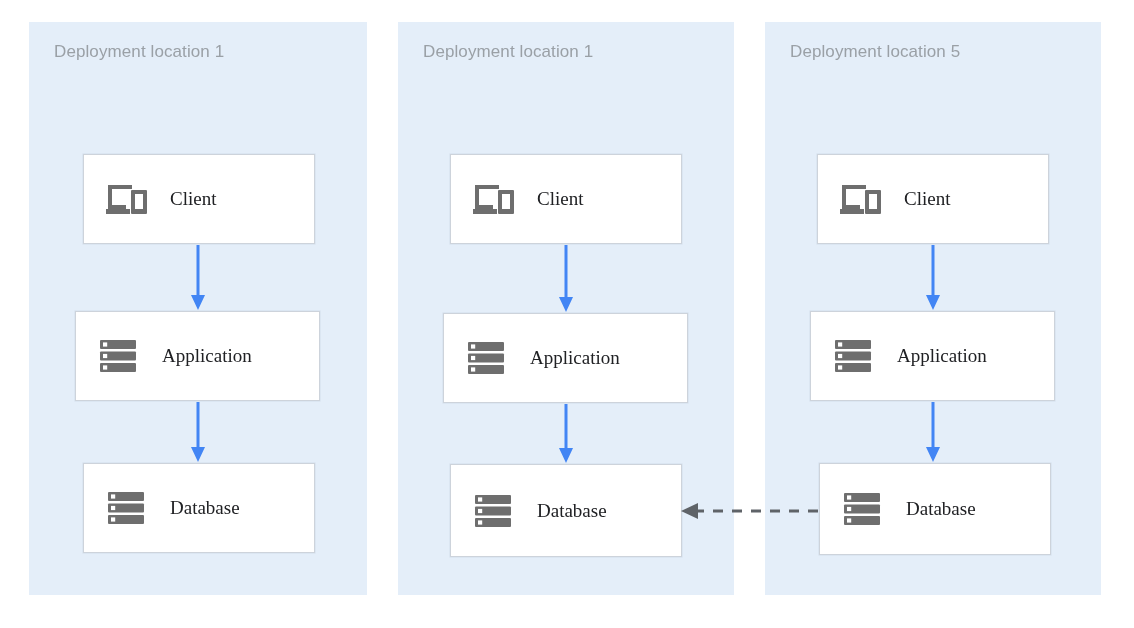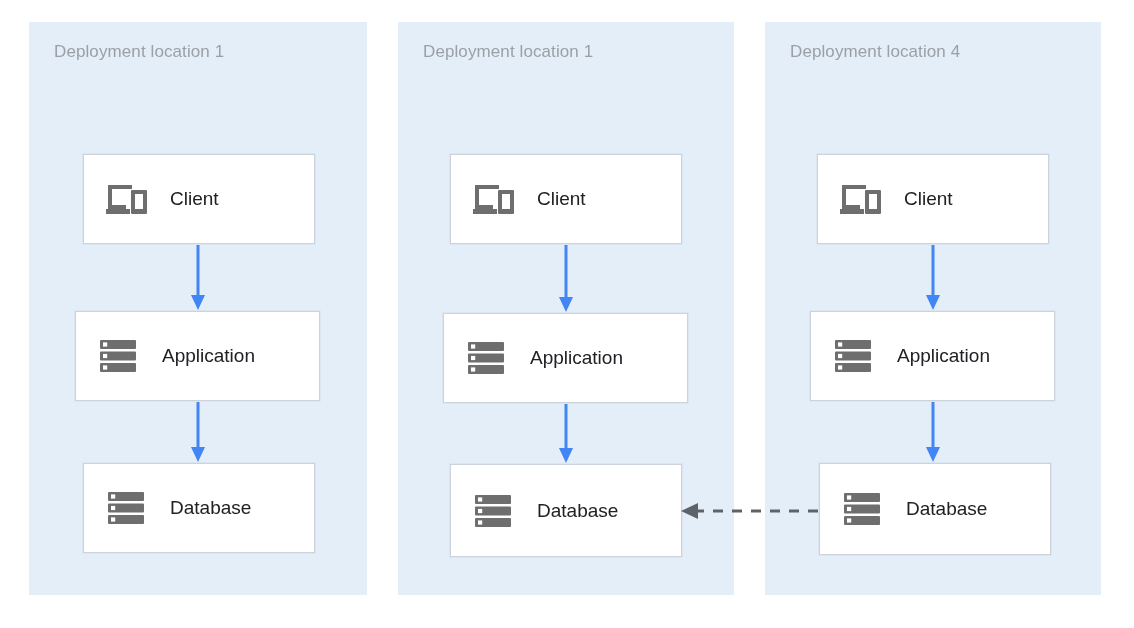--- a/index.html
+++ b/index.html
@@ -43,20 +43,21 @@
 
   
   .node {
     position: absolute;
     box-sizing: border-box;
     background: #ffffff;
     border: 1px solid #cdd3db;
     display: flex;
     align-items: center;
     box-shadow: 0 0 0 0.5px rgba(180,190,205,0.35);
+    font-family: Liberation Serif, serif;
   }
   .node-icon {
     position: absolute;
     left: 22px;
     top: 50%;
     transform: translateY(-50%);
     width: 42px;
     height: 34px;
     display: block;
   }
@@ -161,21 +162,21 @@
     </div>
     <svg class="connector" width="24" height="67" viewBox="0 0 24 67" style="left: 554px; top: 245px;">
       <line x1="12" y1="0" x2="12" y2="53" stroke="#4285f4" stroke-width="3"></line>
       <path d="M5 52 L19 52 L12 67 Z" fill="#4285f4"></path>
     </svg>
     <svg class="connector" width="24" height="59" viewBox="0 0 24 59" style="left: 554px; top: 404px;">
       <line x1="12" y1="0" x2="12" y2="45" stroke="#4285f4" stroke-width="3"></line>
       <path d="M5 44 L19 44 L12 59 Z" fill="#4285f4"></path>
     </svg>
     <div class="panel" style="left: 765px; top: 22px; width: 336px; height: 573px;">
-      <div class="panel-title">Deployment location 4</div>
+      <div class="panel-title">Deployment location 5</div>
     </div>
     <div class="node" style="left: 817px; top: 154px; width: 232px; height: 90px;">
       <svg viewBox="0 0 42 34" class="node-icon">
         <path d="M2 3 h24 v4 H6 v16 h14 v4 H2 Z" fill="#6e6e6e"></path>
         <rect x="0" y="27" width="24" height="5" fill="#6e6e6e"></rect>
         <path d="M26 8 h14 a1 1 0 0 1 1 1 v22 a1 1 0 0 1 -1 1 h-14 a1 1 0 0 1 -1 -1 v-22 a1 1 0 0 1 1 -1 Z M29 12 v15 h8 v-15 Z" fill="#6e6e6e" fill-rule="evenodd"></path>
       </svg>
       <span class="node-label">Client</span>
     </div>
     <div class="node" style="left: 810px; top: 311px; width: 245px; height: 90px;">

